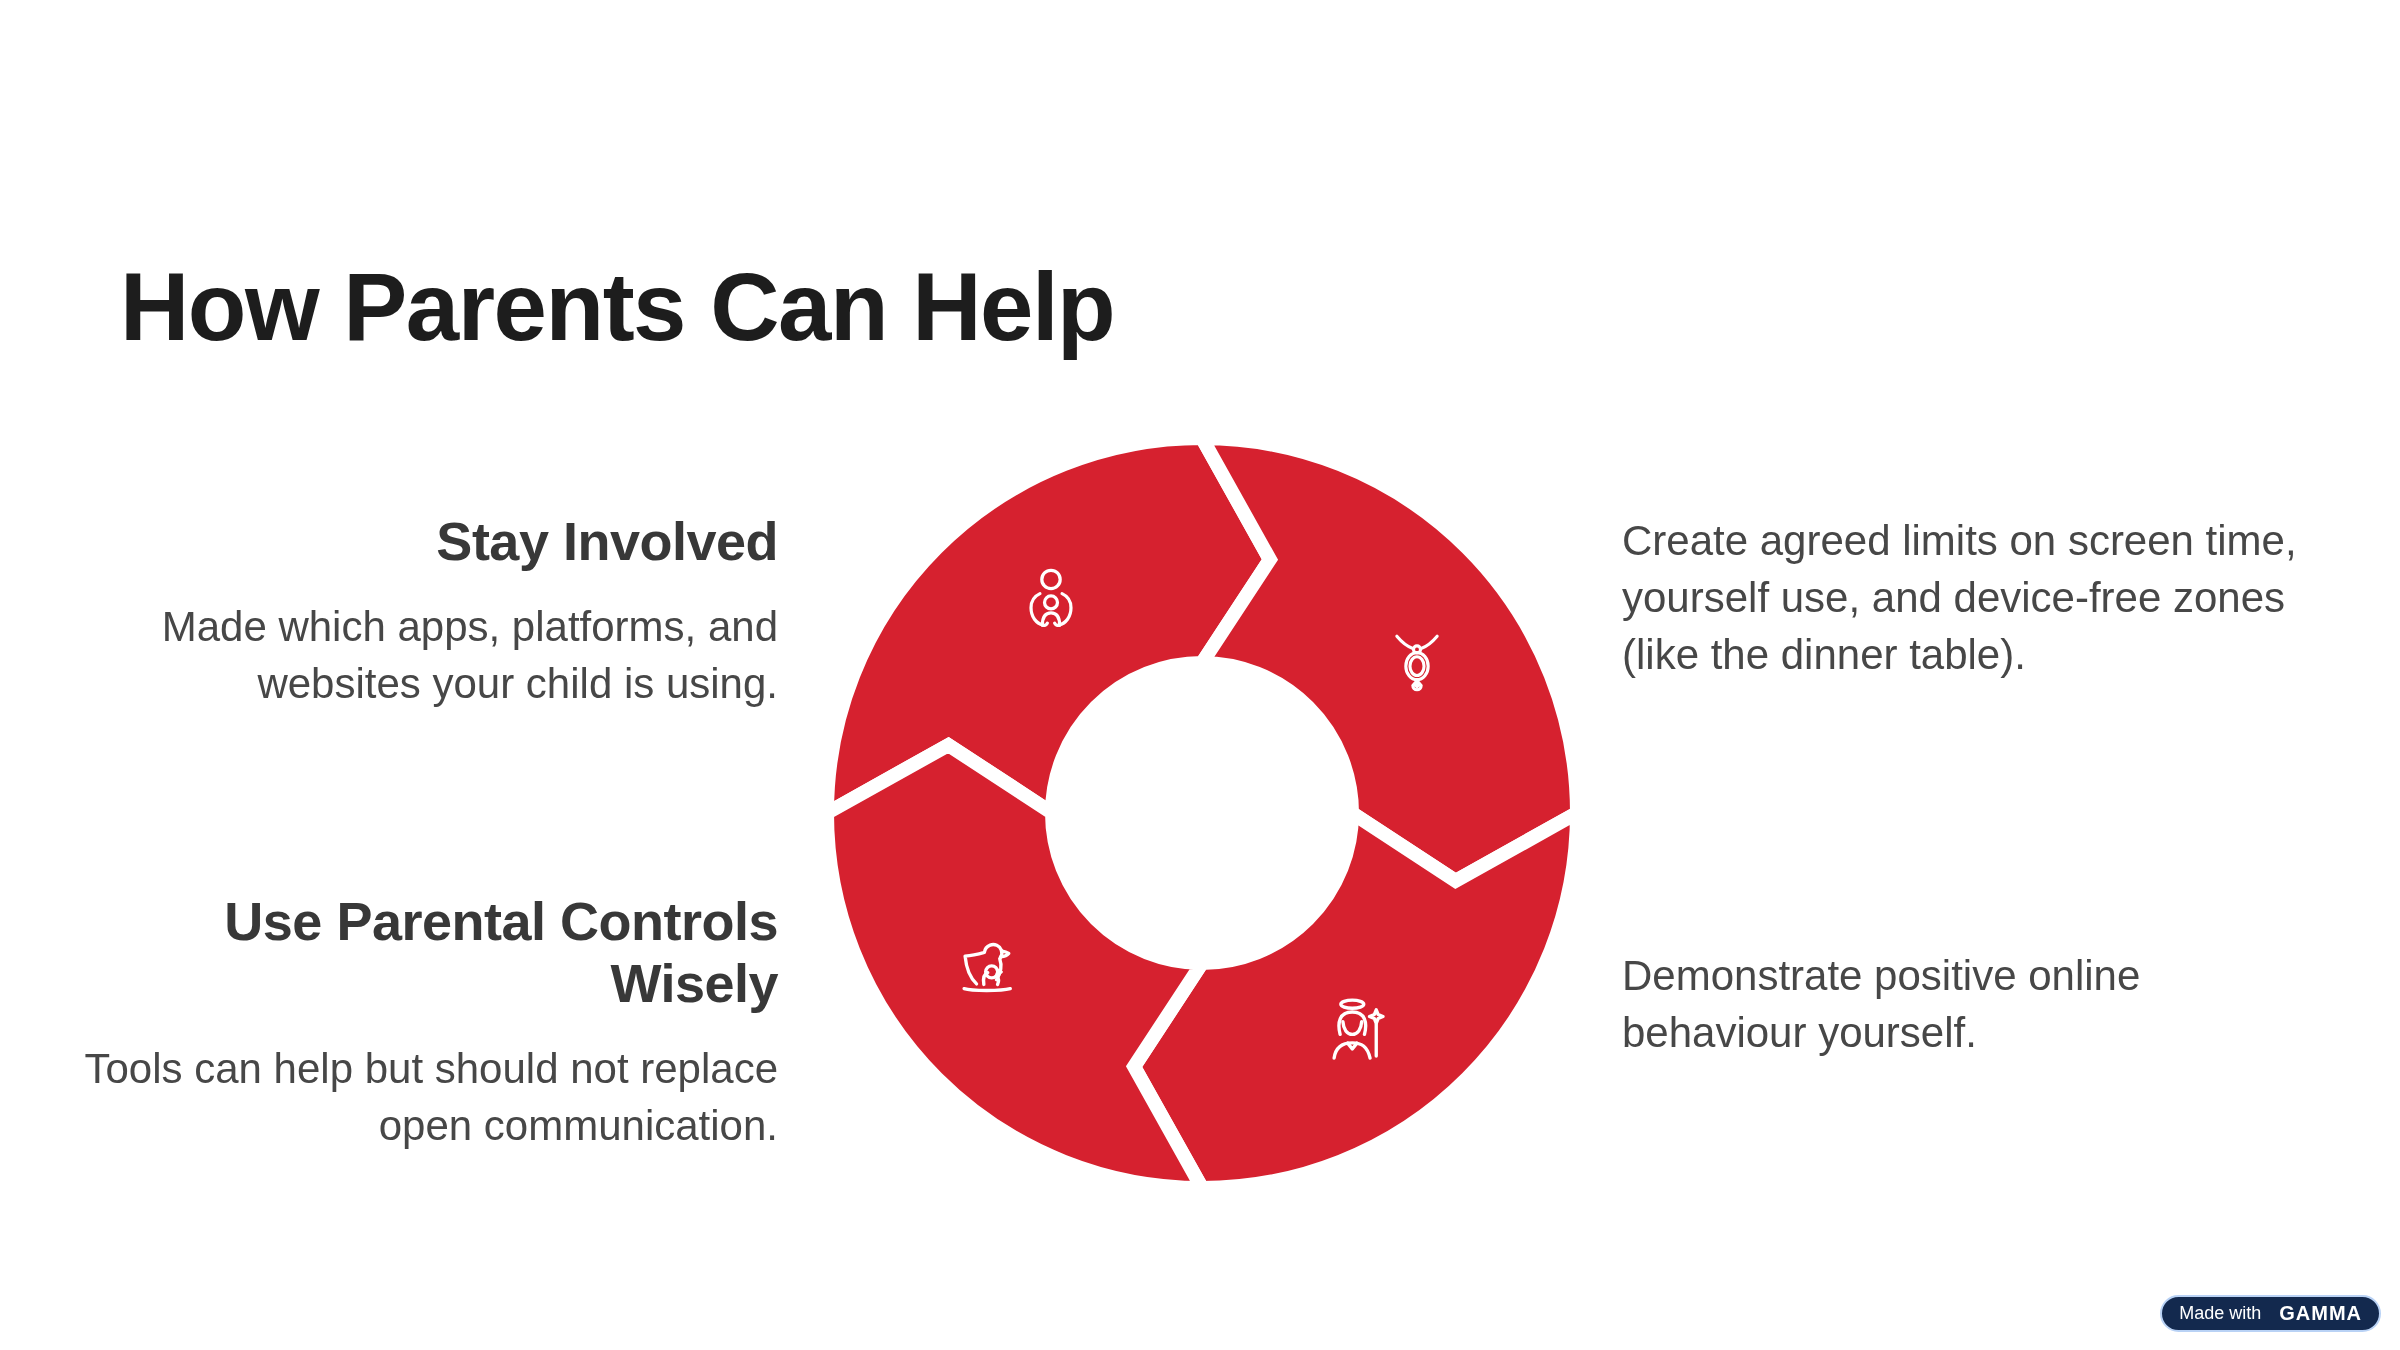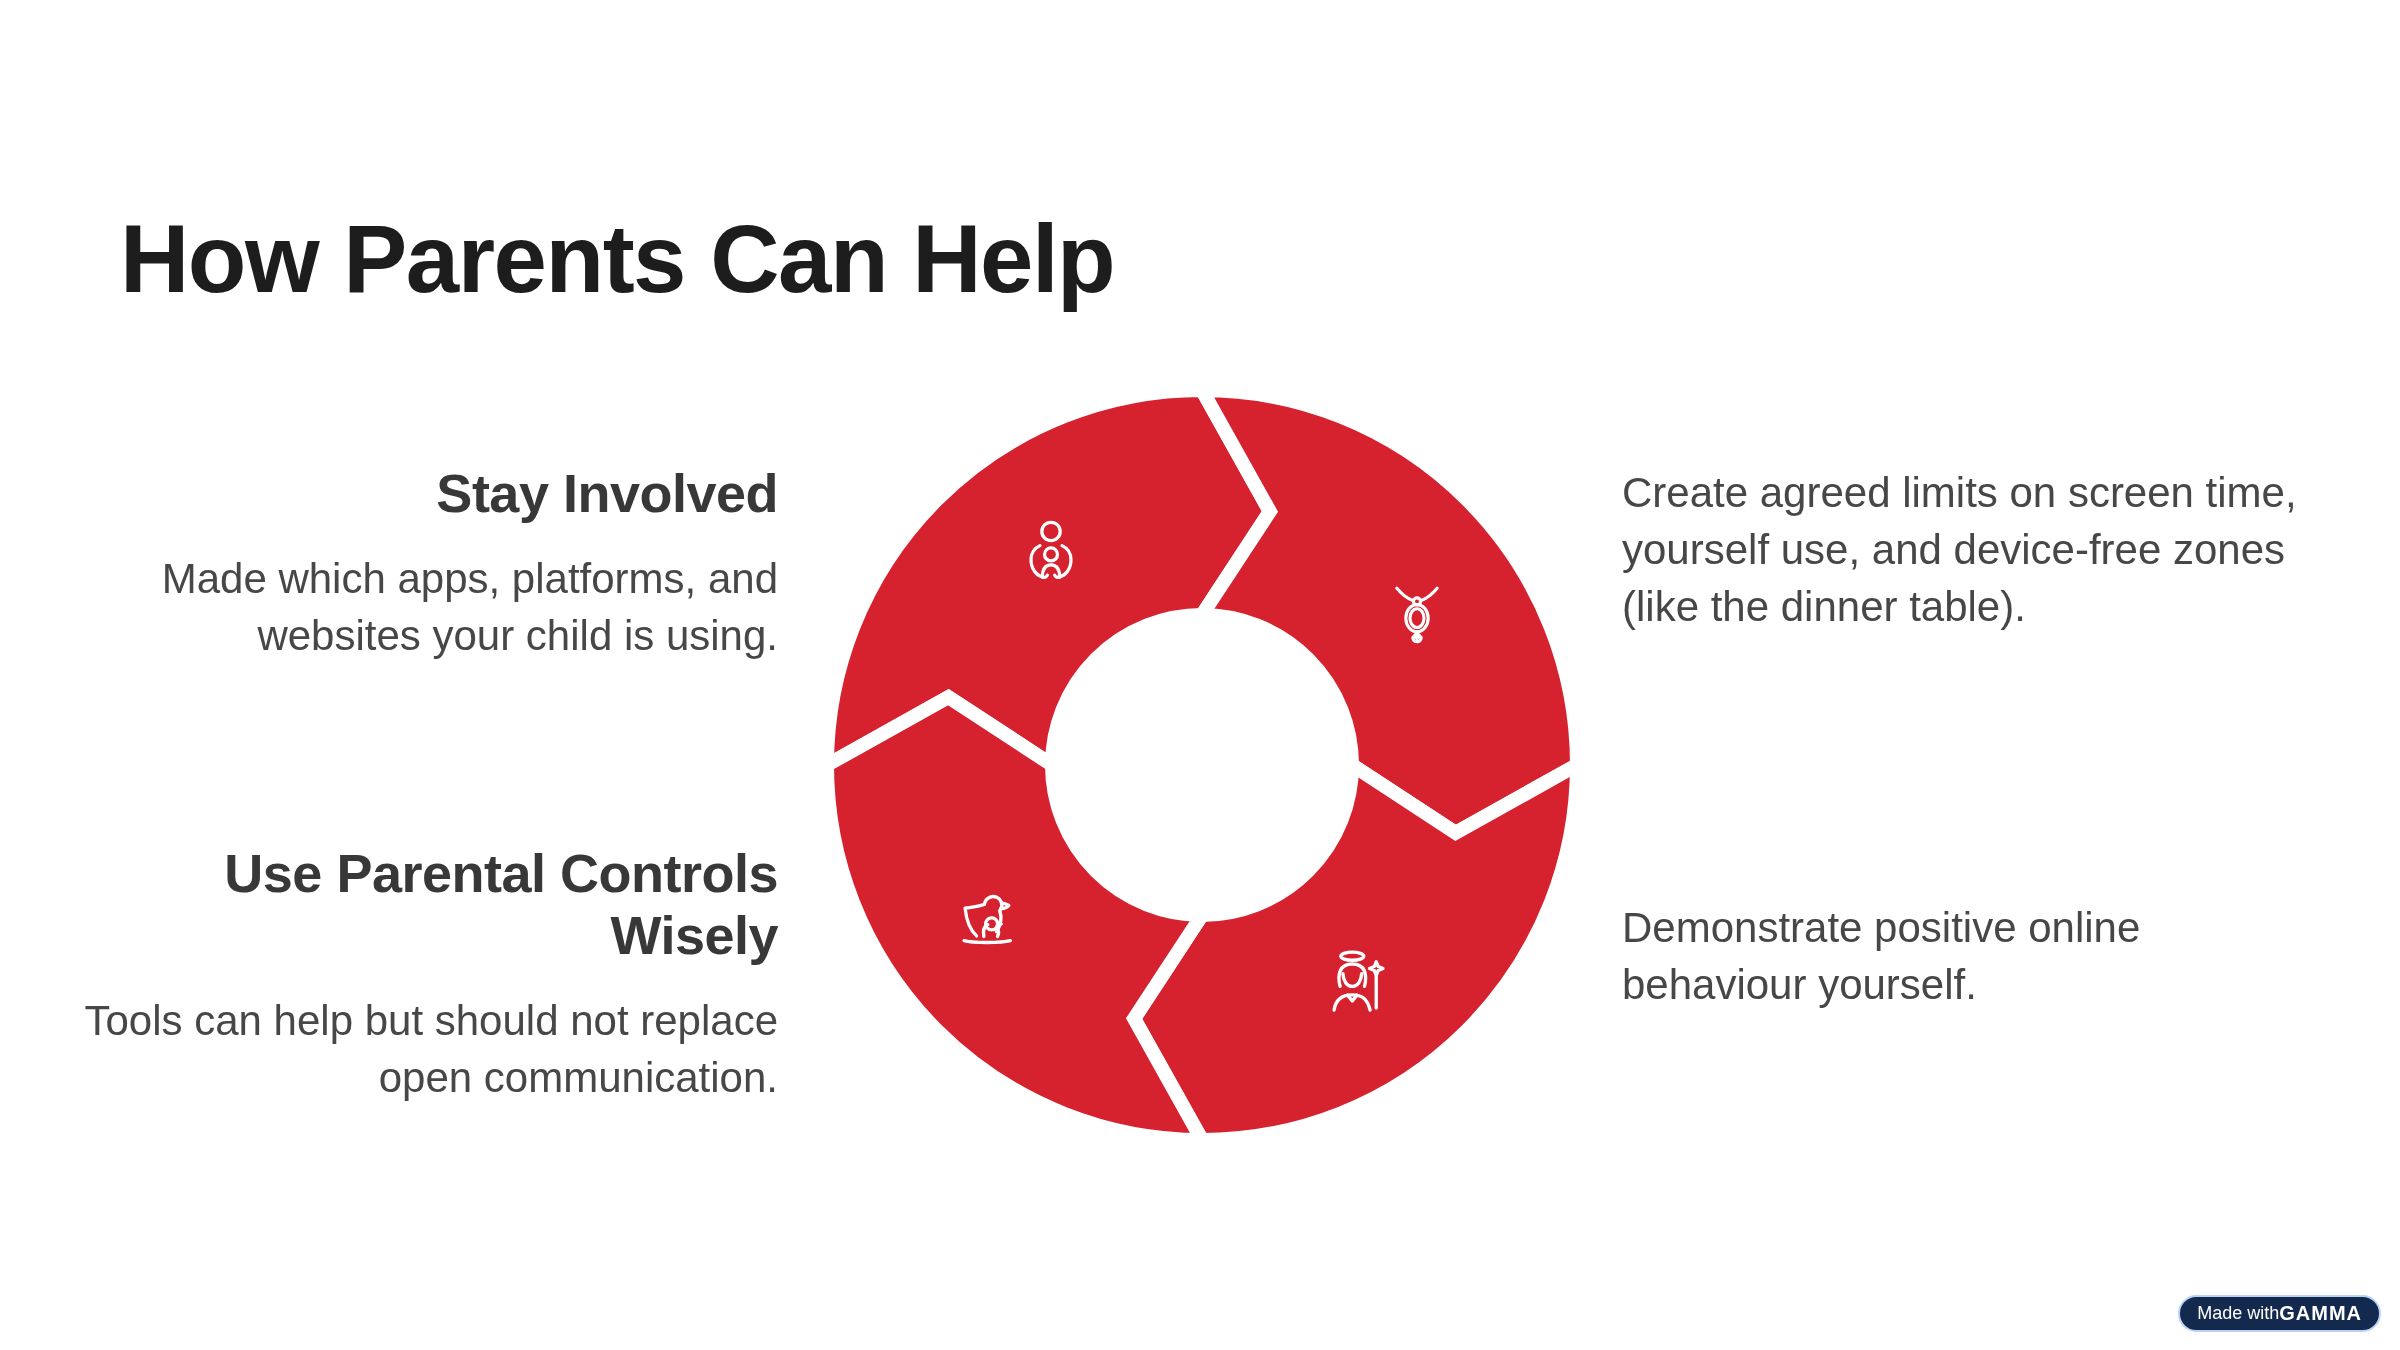--- a/index.html
+++ b/index.html
@@ -12,21 +12,21 @@
     --c-badge_text:#FFFFFF;
   }
   *{box-sizing:border-box;margin:0;padding:0;}
   html,body{width:2400px;height:1350px;}
   body{
     background:#ffffff;
     font-family:"Liberation Sans","DejaVu Sans",sans-serif;
     overflow:hidden;
     position:relative;
   }
-  .slide{position:absolute;inset:0;}
+  .slide{position:absolute;inset:0;margin-top:48px;}
   .title{
     position:absolute;left:120px;top:204px;
     font-size:96px;font-weight:700;letter-spacing:-1.5px;
     color:var(--c-title);
     white-space:pre-line;
   }
   .block{position:absolute;}
   .block .heading{
     font-size:54px;font-weight:700;line-height:1.15;
     color:var(--c-heading);letter-spacing:-0.5px;
@@ -51,21 +51,21 @@
   }
   .ico{
     fill:none;stroke:#ffffff;stroke-width:2.4;
     stroke-linecap:round;stroke-linejoin:round;
   }
   .badge{
     position:absolute;right:19px;bottom:18px;
     height:37px;padding:0 17px;border-radius:20px;
     background:var(--c-badge_bg);
     border:2px solid var(--c-badge_border);
-    display:flex;align-items:center;gap:0;
+    display:flex;align-items:center;gap:18px;
     cursor:pointer;
   }
   .badge-prefix{font-size:18px;color:var(--c-badge_text);}
   .badge-brand{font-size:20px;font-weight:700;letter-spacing:1px;color:var(--c-badge_text);}
 </style>
 </head>
 <body>
 
 <main class="slide">
 

